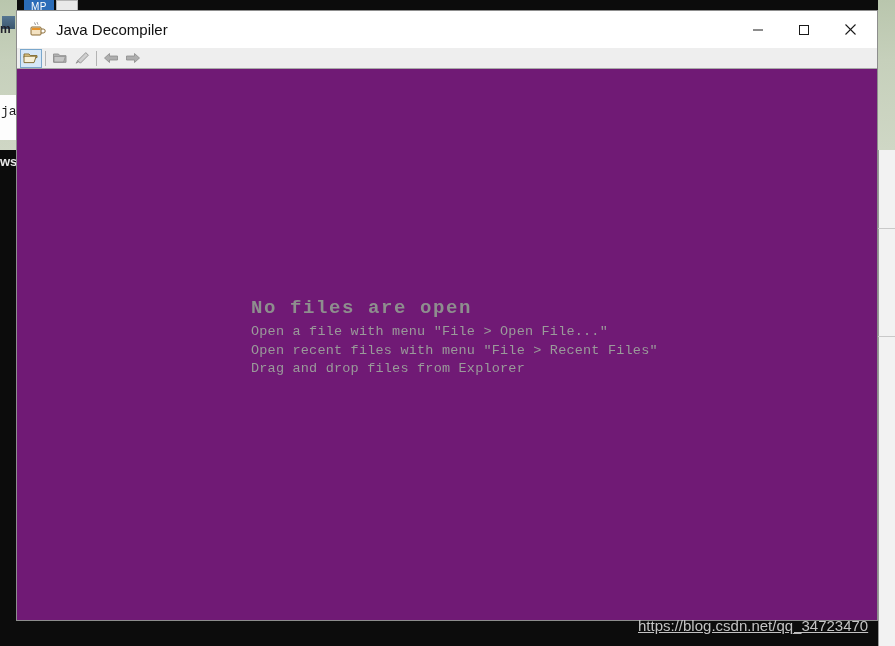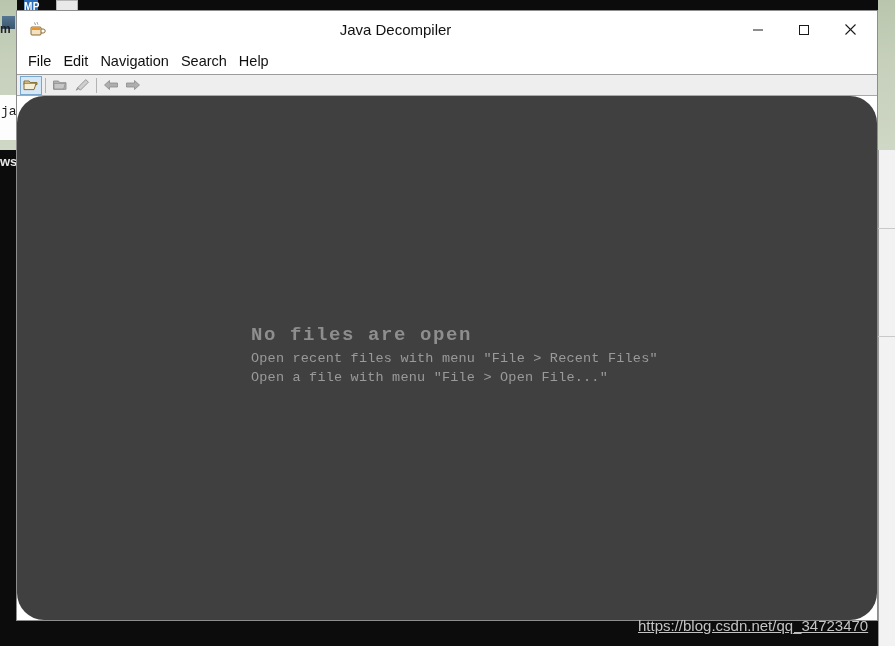--- a/index.html
+++ b/index.html
@@ -72,25 +72,25 @@
   #desktop-icon-top {
     position: absolute;
     left: 2px; top: 16px;
     width: 13px; height: 13px;
     background: linear-gradient(180deg, #4a6c8e, #2d4a66);
     opacity: .9;
   }
   #taskbar-mp-icon {
     position: absolute;
     left: 24px; top: 0px;
-    width: 14px; height: 14px;
+    width: 30px; height: 14px;
     background: #2b6cb8;
     color: #ffffff;
     font-size: 10px;
-    font-weight: bold;
+    font-weight: normal;
     line-height: 14px;
     text-align: center;
     letter-spacing: .5px;
     font-family: "Liberation Sans", sans-serif;
   }
   #taskbar-doc-icon {
     position: absolute;
     left: 56px; top: 0px;
     width: 22px; height: 13px;
     background: #e9e9e9;
@@ -128,21 +128,20 @@
     position: relative;
     flex: 0 0 auto;
   }
   #window-title {
     margin-left: 9px;
     font-size: 15px;
     color: #111111;
     font-family: "Liberation Sans", sans-serif;
     flex: 1 1 auto;
     white-space: nowrap;
-    text-align: center;
   }
   .win-btn {
     width: 46px;
     height: 36px;
     display: flex;
     align-items: center;
     justify-content: center;
     background: transparent;
     border: none;
     padding: 0;
@@ -204,24 +203,23 @@
   .tool-sep {
     width: 1px;
     height: 15px;
     background: #b3b3b3;
     margin: 0 3px;
   }
 
   
   #content-area {
     flex: 1 1 auto;
-    background: #404040;
+    background: #701a75;
     position: relative;
     overflow: hidden;
-    border-radius: 27px;
   }
   #empty-state {
     position: absolute;
     left: 234px;
     top: 228px;
     font-family: "Liberation Mono", "DejaVu Sans Mono", monospace;
   }
   #empty-state-title {
     font-size: 19px;
     color: #8e8e8e;
@@ -296,27 +294,20 @@
       </div>
       <div class="win-btn">
         <svg width="13" height="13" viewBox="0 0 13 13">
             <line x1="1.5" y1="1.5" x2="11.5" y2="11.5" stroke="#1a1a1a" stroke-width="1.1"></line>
             <line x1="11.5" y1="1.5" x2="1.5" y2="11.5" stroke="#1a1a1a" stroke-width="1.1"></line>
           </svg>
       </div>
     </div>
   </div>
 
-  <div id="menu-bar">
-    <div class="menu-item">File</div>
-    <div class="menu-item">Edit</div>
-    <div class="menu-item">Navigation</div>
-    <div class="menu-item">Search</div>
-    <div class="menu-item">Help</div>
-  </div>
 
   <div id="toolbar">
     <div class="tool-btn active">
       <svg width="16" height="14" viewBox="0 0 16 14">
         <path d="M1 3 h5 l1.3 1.6 H14 v2 H1 z" fill="#f0d89a" stroke="#7a6326" stroke-width=".9"></path>
         <path d="M1 5.2 h12.2 l-2.2 6.4 H1 z" fill="#f6efd8" stroke="#7a6326" stroke-width=".9"></path>
       </svg>
     </div>
     <div class="tool-sep"></div>
     <div class="tool-btn">
@@ -340,20 +331,21 @@
     <div class="tool-btn">
       <svg width="16" height="12" viewBox="0 0 16 12">
         <path d="M9.5 1.5 L14.5 6 l-5 4.5 V8 h-8 V4 h8 z" fill="#aeaeae" stroke="#8b8b8b" stroke-width=".8"></path>
       </svg>
     </div>
   </div>
 
   <div id="content-area">
     <div id="empty-state">
       <div id="empty-state-title">No files are open</div>
+      <div class="empty-state-line">Open a file with menu ʺFile &gt; Open File...ʺ</div>
       <div class="empty-state-line">Open recent files with menu ʺFile &gt; Recent Filesʺ</div>
-      <div class="empty-state-line">Open a file with menu ʺFile &gt; Open File...ʺ</div>
+      <div class="empty-state-line">Drag and drop files from Explorer</div>
     </div>
   </div>
 
 </div>
 
 <div id="watermark">https://blog.csdn.net/qq_34723470</div>
 
 </body></html>

